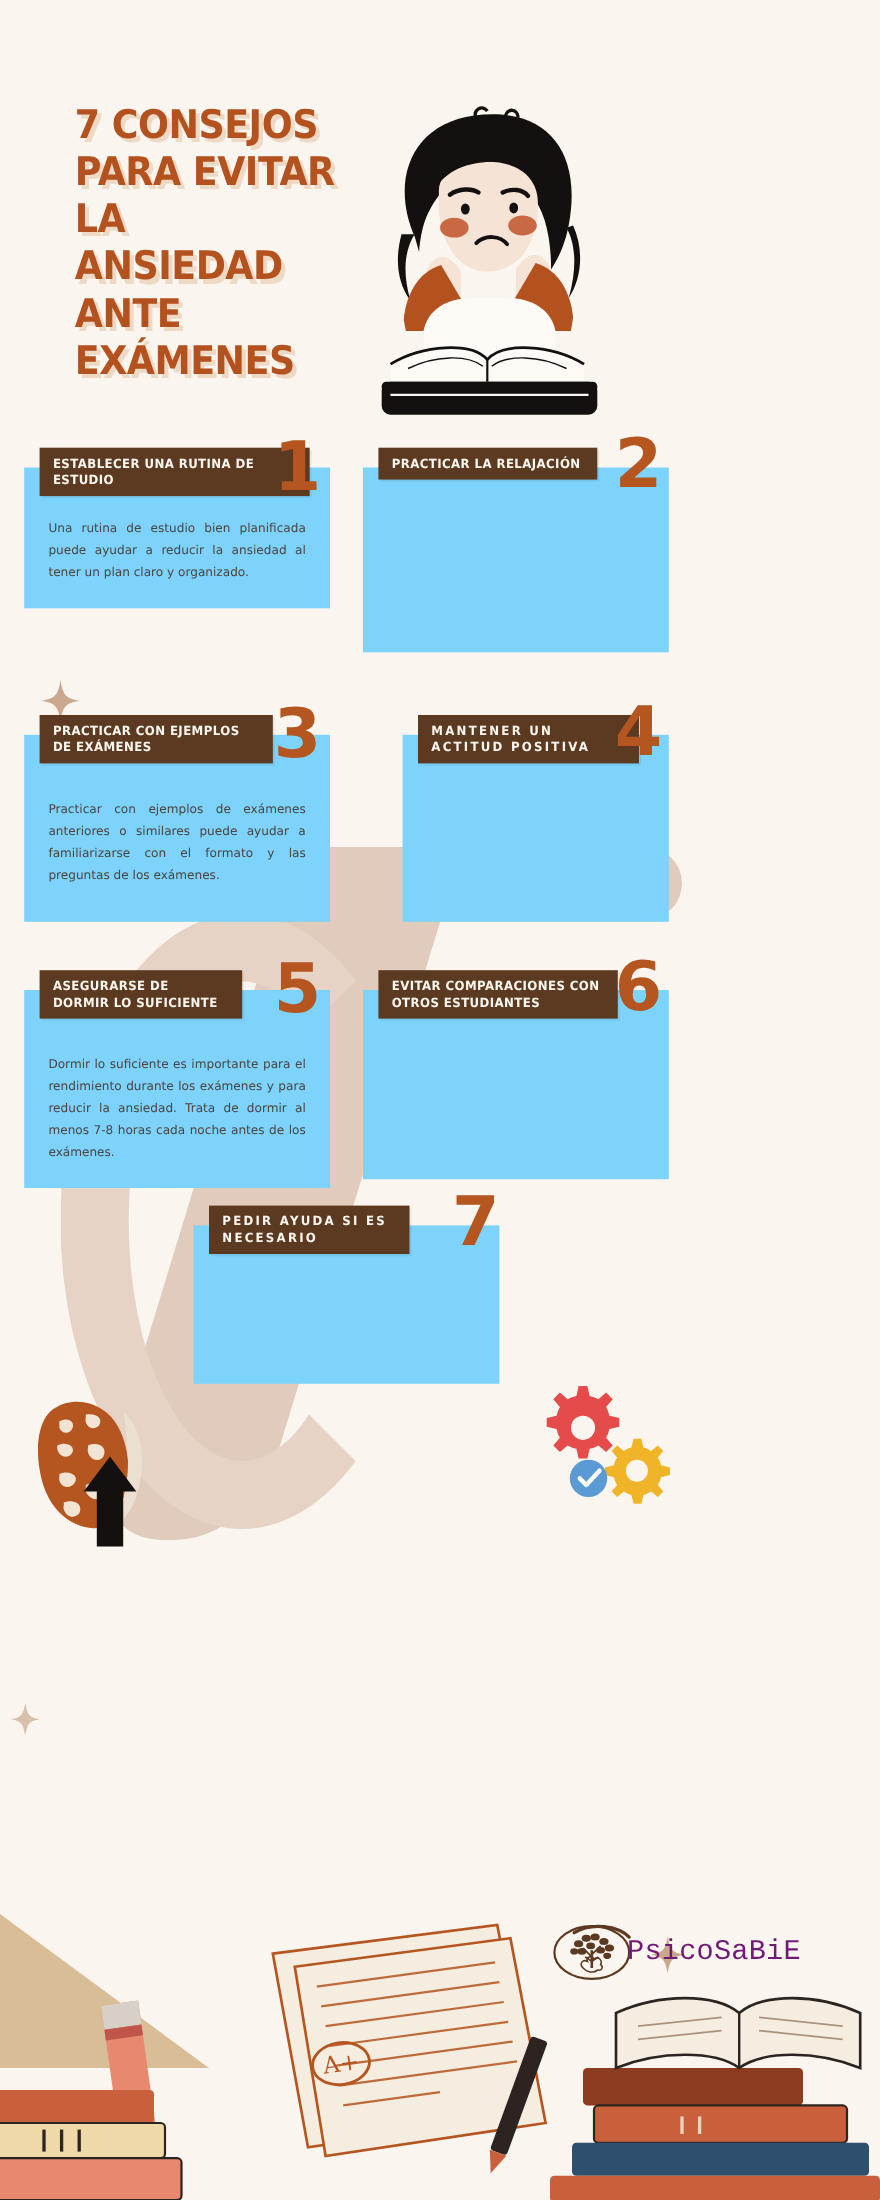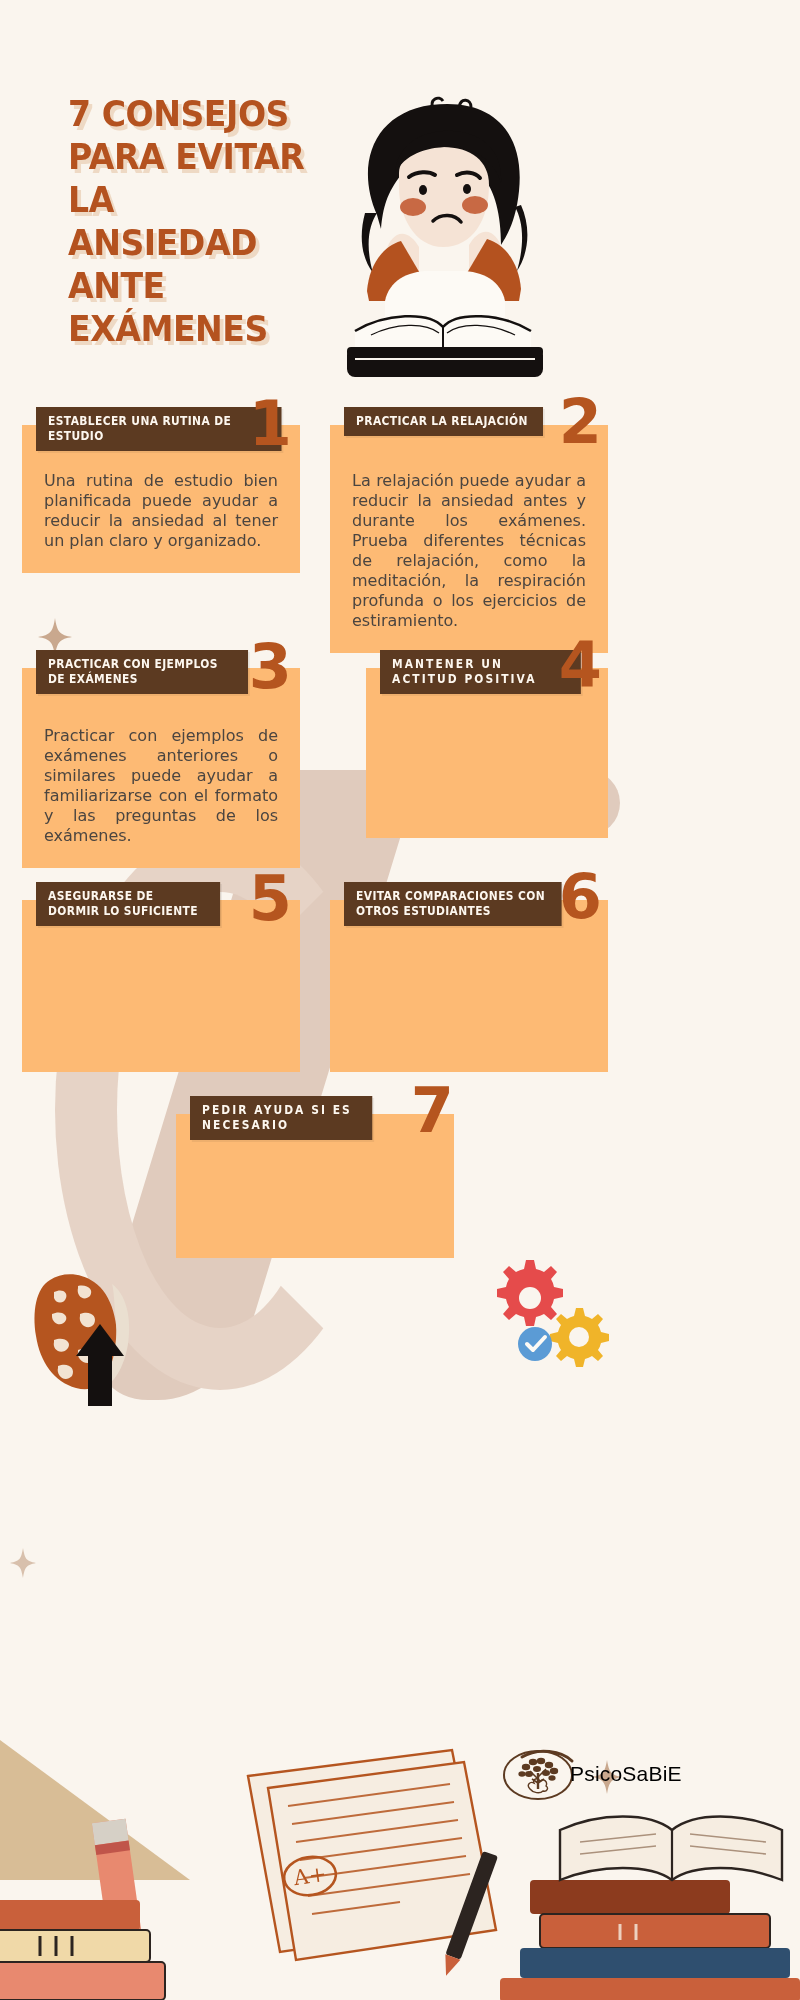--- a/index.html
+++ b/index.html
@@ -51,21 +51,21 @@
     transform: scaleX(0.92); transform-origin: left center;
     text-shadow: 4px 4px 0 #eed9c4;
   }
 
   
   .hero { position: absolute; left: 325px; top: 95px; width: 240px; height: 300px; z-index: 5; }
 
   
   .card { position: absolute; z-index: 6; }
   .card-body {
-    background: #fdba74;
+    background: #7dd3fc;
     padding: 46px 22px 22px 22px;
     position: relative;
   }
   .card-header {
     position: absolute; top: -18px; left: 14px;
     background: #5c3a21;
     color: #fdf7ef;
     font-family: "DejaVu Sans", sans-serif;
     font-weight: bold;
     font-size: 11.5px;
@@ -73,43 +73,43 @@
     letter-spacing: 0.4px;
     padding: 7px 16px 7px 13px;
     text-transform: uppercase;
     transform: scaleX(0.93); transform-origin: left center;
     z-index: 3;
     box-shadow: 2px 2px 0 rgba(0,0,0,0.06);
   }
   .card-header.wide { letter-spacing: 2.2px; }
   .card-text {
     font-family: "DejaVu Sans", sans-serif;
-    font-size: 16px;
+    font-size: 11px;
     line-height: 20px;
     color: #4b4540;
     text-align: justify;
     position: relative; z-index: 2;
   }
   .card-num {
     position: absolute;
     font-family: "DejaVu Sans", sans-serif;
     font-weight: bold;
     font-size: 62px;
     line-height: 62px;
     color: #b5551f;
     z-index: 7;
   }
 
   
   .bottom-art { position: absolute; left: 0; bottom: 0; width: 800px; height: 420px; z-index: 4; }
   .brand { position: absolute; left: 500px; top: 1745px; z-index: 8; display: flex; align-items: center; }
   .brand-name {
-    font-family: Liberation Sans, sans-serif;
-    font-size: 21px;
-    color: #000000;
+    font-family: Liberation Mono, monospace;
+    font-size: 26px;
+    color: #701a75;
     letter-spacing: 0.2px;
     margin-left: -6px;
   }
 </style>
 </head>
 <body>
 
 <div id="poster">
 
   <div class="wm wm-bar wm7-top"></div>
@@ -190,21 +190,20 @@
     <div class="card-body">
       <div class="card-header">ESTABLECER UNA RUTINA DE ESTUDIO</div>
       <div class="card-text">Una rutina de estudio bien planificada puede ayudar a reducir la ansiedad al tener un plan claro y organizado.</div>
     </div>
   </div>
 
   <div class="card" style="left:330px; top:425px; width:278px;">
     <div class="card-num" style="right:6px; top:-34px;">2</div>
     <div class="card-body" style="min-height:168px;">
       <div class="card-header">PRACTICAR LA RELAJACIÓN</div>
-      <div class="card-text">La relajación puede ayudar a reducir la ansiedad antes y durante los exámenes. Prueba diferentes técnicas de relajación, como la meditación, la respiración profunda o los ejercicios de estiramiento.</div>
     </div>
   </div>
 
   <div class="card" style="left:22px; top:668px; width:278px;">
     <div class="card-num" style="right:8px; top:-32px;">3</div>
     <div class="card-body" style="padding-top:58px; min-height:170px;">
       <div class="card-header" style="width:228px;">PRACTICAR CON EJEMPLOS DE EXÁMENES</div>
       <div class="card-text">Practicar con ejemplos de exámenes anteriores o similares puede ayudar a familiarizarse con el formato y las preguntas de los exámenes.</div>
     </div>
   </div>
@@ -213,20 +212,21 @@
     <div class="card-num" style="right:6px; top:-34px;">4</div>
     <div class="card-body" style="padding-top:58px; min-height:170px;margin-left:36px;">
       <div class="card-header wide" style="width:216px;">MANTENER UN ACTITUD POSITIVA</div>
     </div>
   </div>
 
   <div class="card" style="left:22px; top:900px; width:278px;">
     <div class="card-num" style="right:8px; top:-32px;">5</div>
     <div class="card-body" style="padding-top:58px; min-height:172px;">
       <div class="card-header" style="width:198px;">ASEGURARSE DE DORMIR LO SUFICIENTE</div>
+      <div class="card-text">Dormir lo suficiente es importante para el rendimiento durante los exámenes y para reducir la ansiedad. Trata de dormir al menos 7-8 horas cada noche antes de los exámenes.</div>
     </div>
   </div>
 
   <div class="card" style="left:330px; top:900px; width:278px;">
     <div class="card-num" style="right:6px; top:-34px;">6</div>
     <div class="card-body" style="padding-top:58px; min-height:172px;">
       <div class="card-header" style="width:234px;">EVITAR COMPARACIONES CON OTROS ESTUDIANTES</div>
     </div>
   </div>
 

